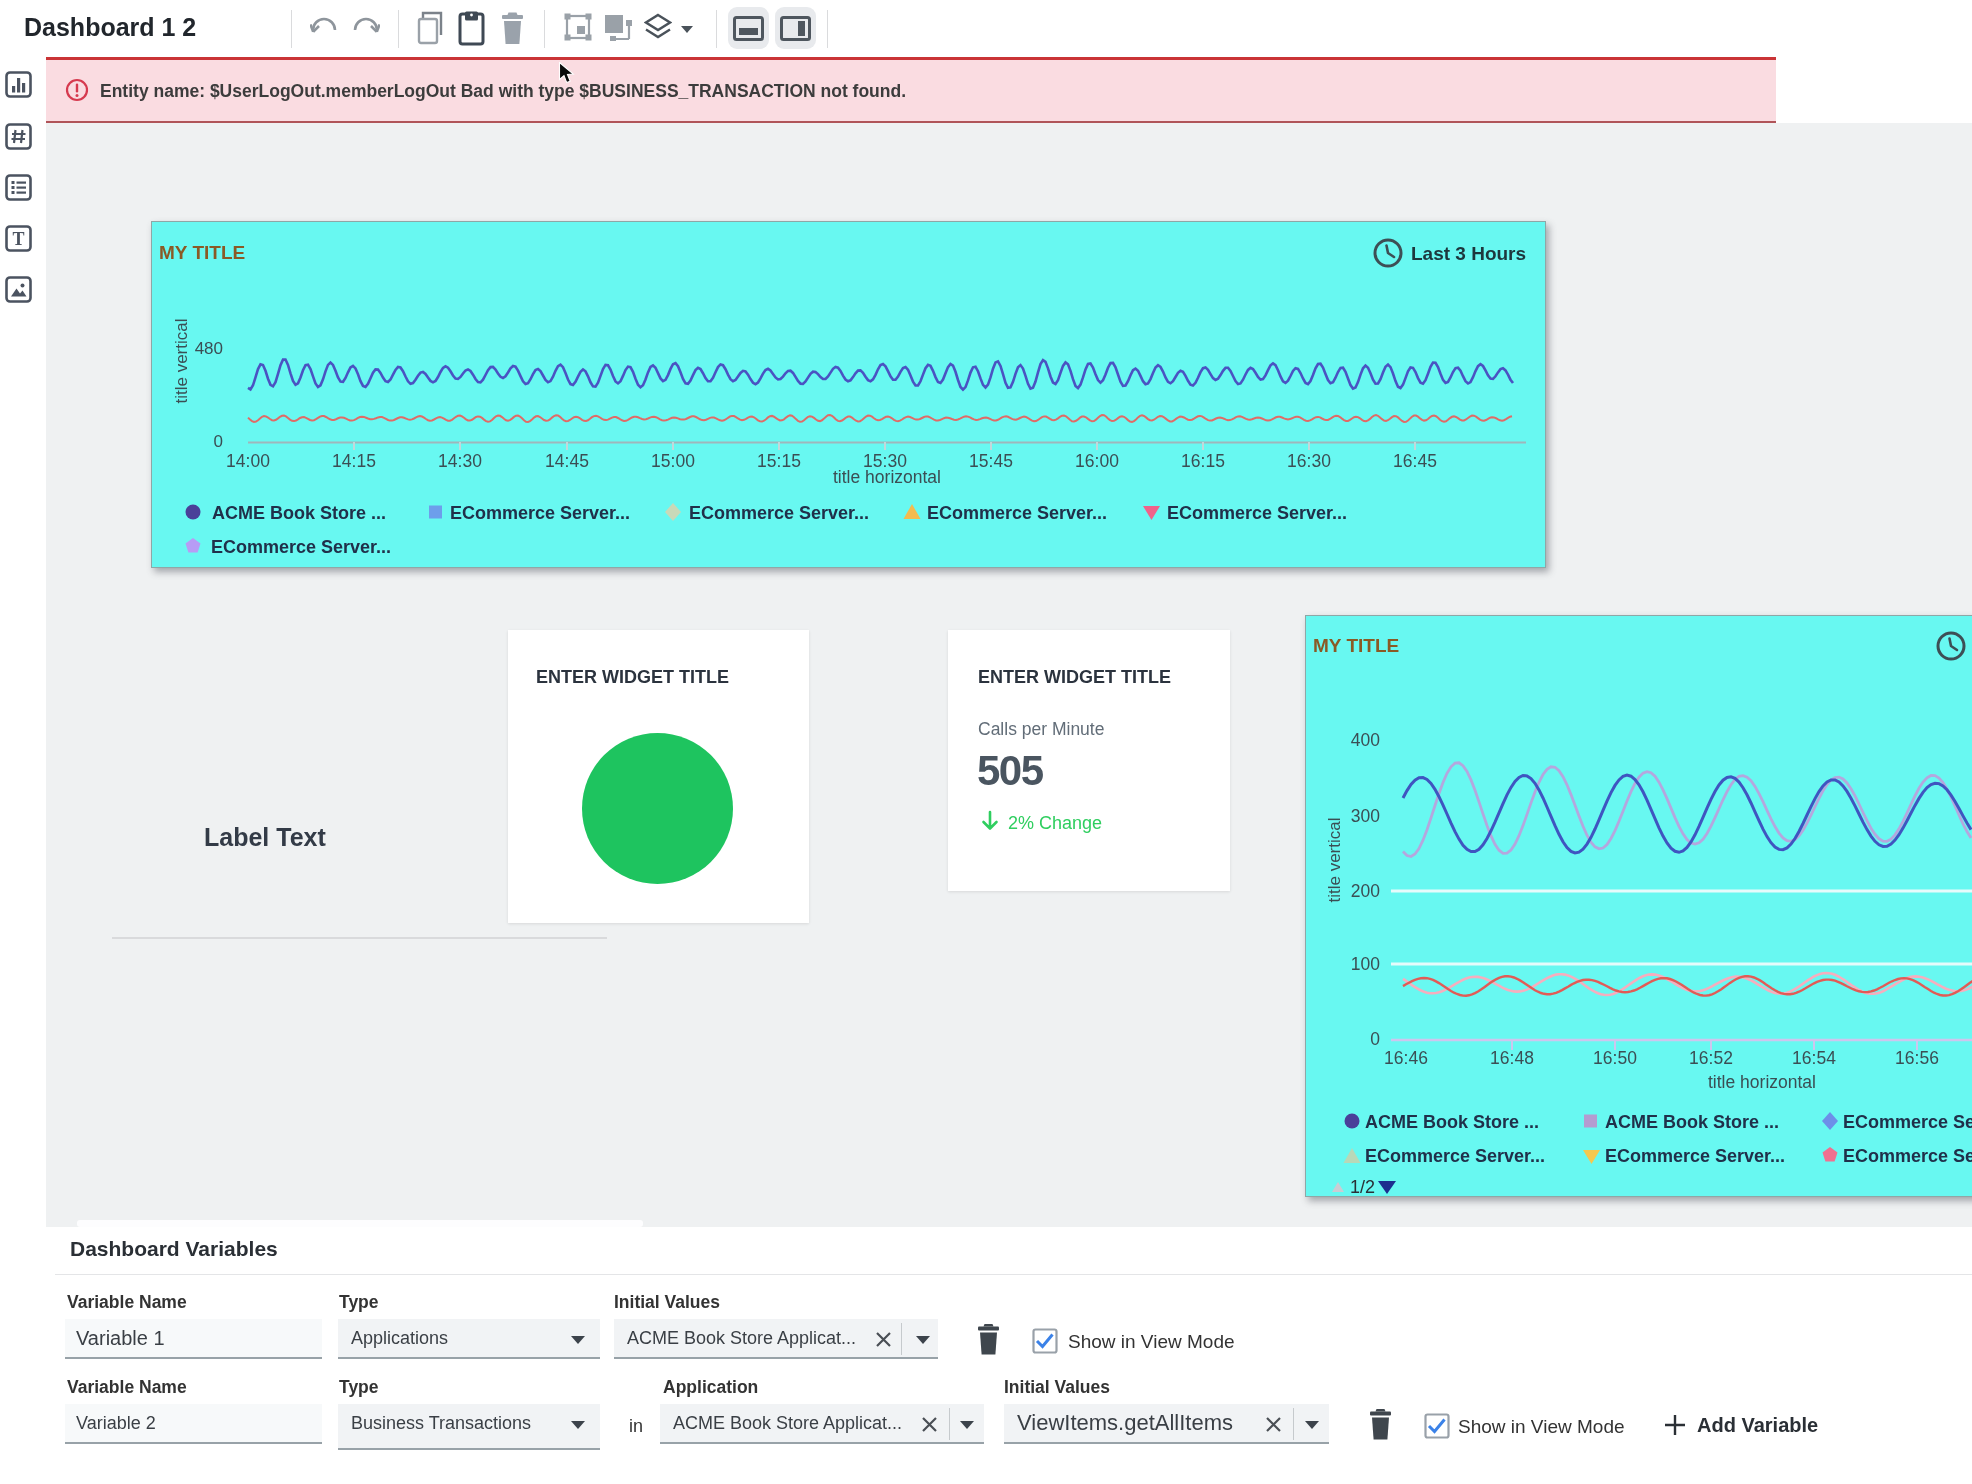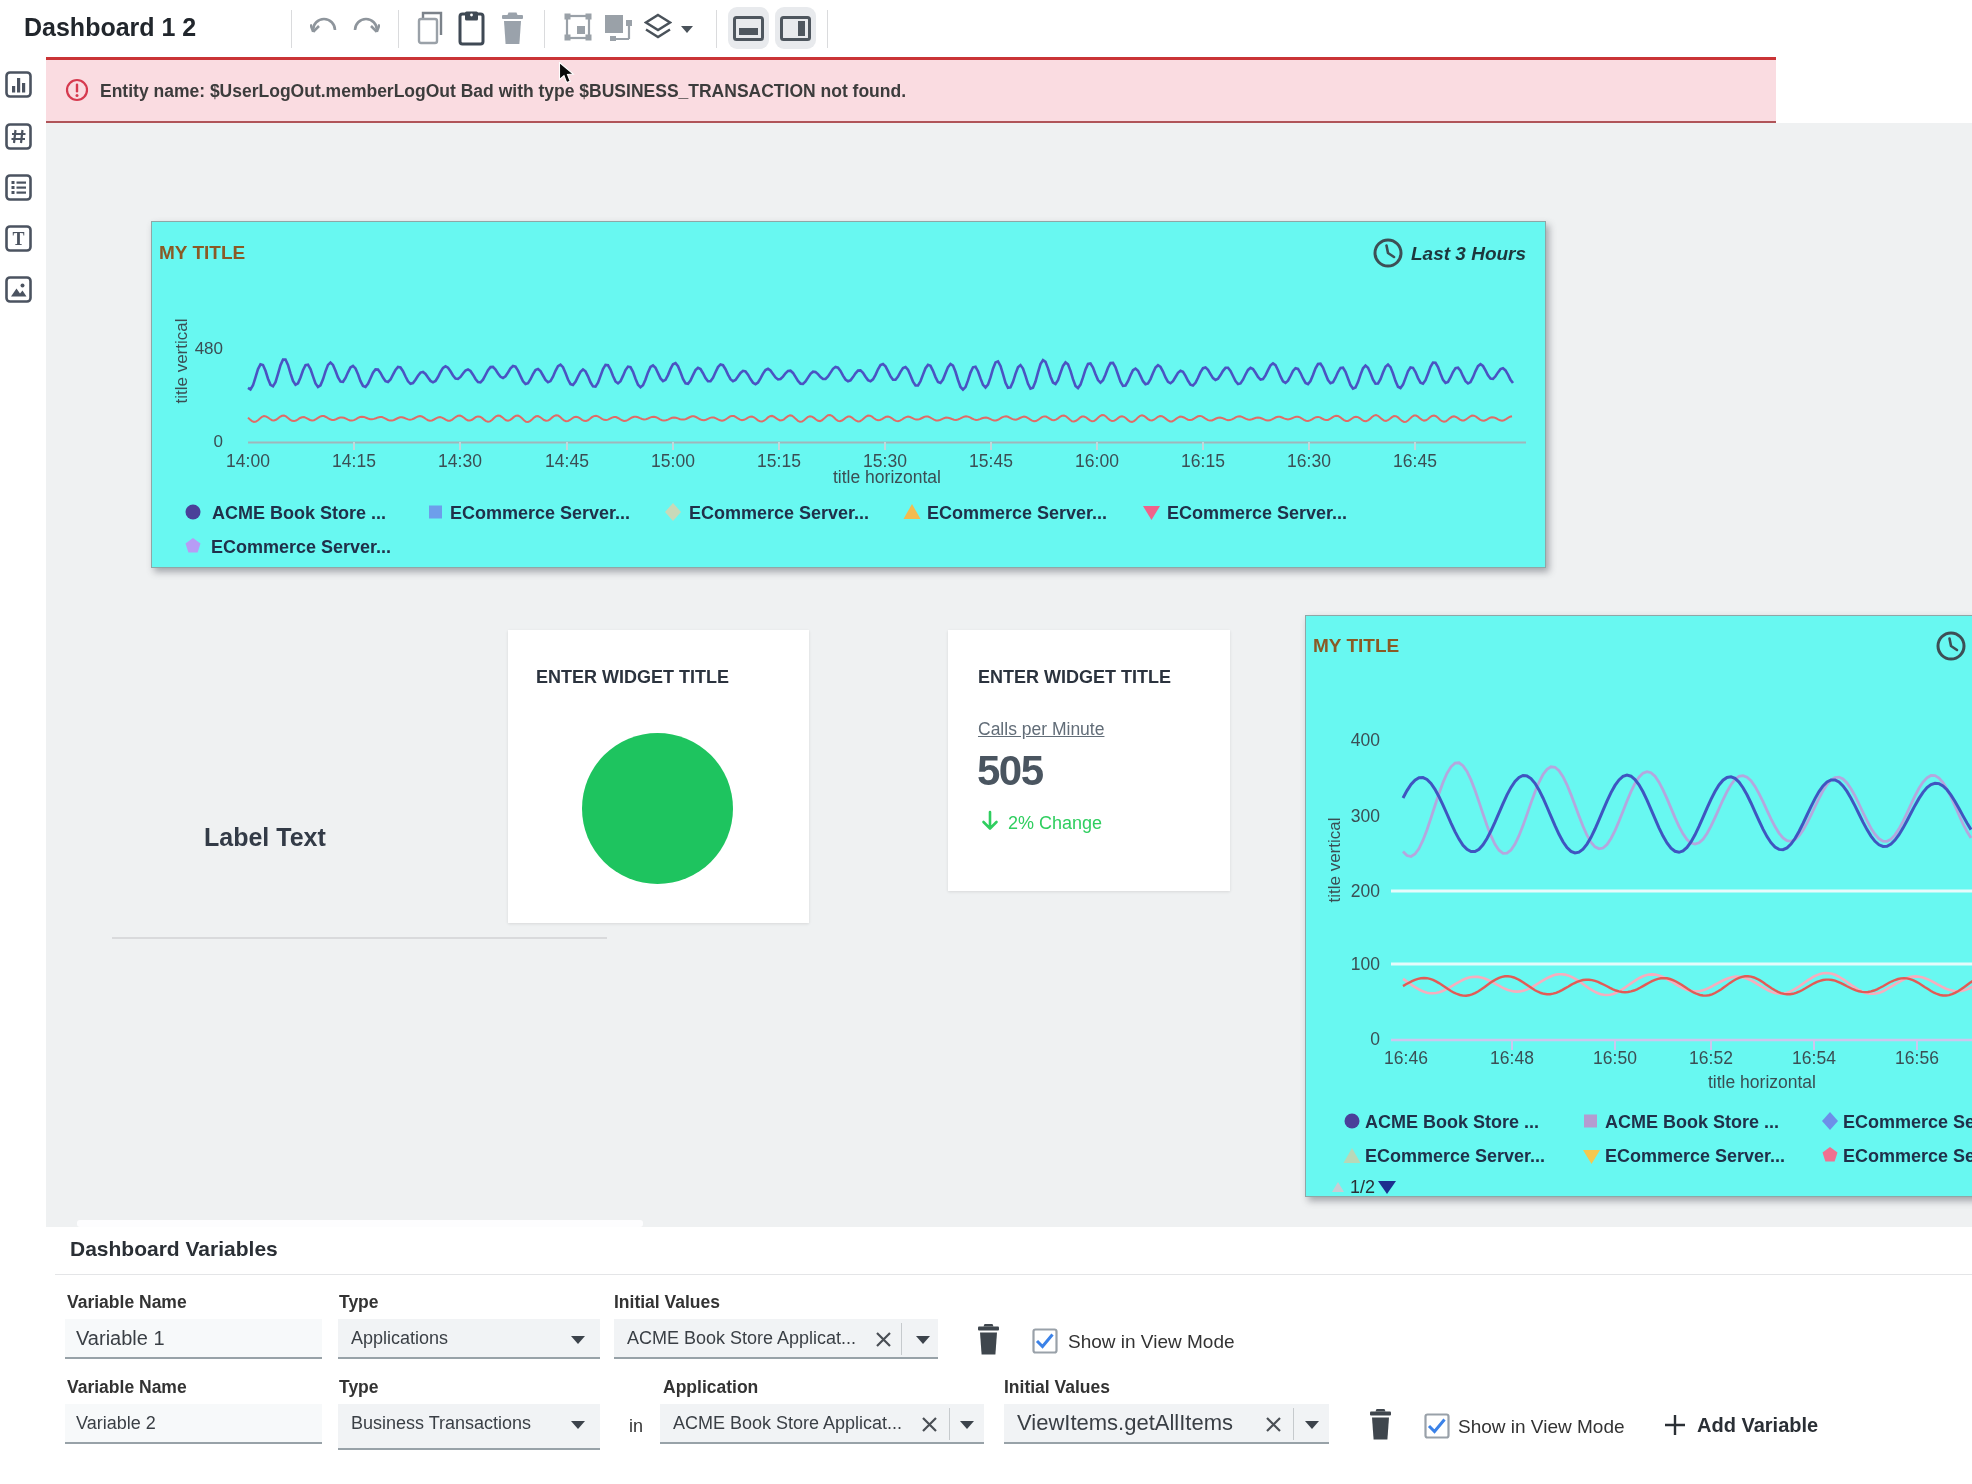--- a/index.html
+++ b/index.html
@@ -140,21 +140,21 @@
       <path d="M6 20.5 L11.5 12.5 L15 17.5 L17.5 14.5 L21.5 20.5 Z" fill="#4b5360"></path>
     </svg>
   </div>
 
   <div class="abs" style="left:151px; top:221px; width:1395px; height:347px; background:#68f8f1; border:1px solid #8fa7a6; box-shadow:3px 4px 7px rgba(70,75,85,.45);">
     <div class="abs bold" style="left:7px; top:20px; font-size:19px; color:#8a5a25;">MY TITLE</div>
     <svg class="abs" style="left:1220px; top:15px;" width="32" height="32" viewBox="0 0 32 32">
       <circle cx="16" cy="16" r="13" fill="none" stroke="#3d4f55" stroke-width="3"></circle>
       <path d="M16 16 L14.5 8.5 M16 16 L22 20" stroke="#3d4f55" stroke-width="2.6" fill="none" stroke-linecap="round"></path>
     </svg>
-    <div class="abs bold" style="left:1259px; top:241px; font-size:19px; color:#1d373d; top:21px;font-style:italic;">Last 3 Hours</div>
+    <div class="abs bold" style="left:1259px; top:241px; font-size:19px; color:#1d373d; top:21px;">Last 3 Hours</div>
     <svg class="abs" style="left:0; top:0;" width="1393px" height="345" viewBox="0 0 1393 345">
       <text x="35" y="139" transform="rotate(-90 35 139)" text-anchor="middle" font-size="17" fill="#3b4e54">title vertical</text>
       <text x="71" y="132" text-anchor="end" font-size="17" fill="#3b4e54">480</text>
       <text x="71" y="225" text-anchor="end" font-size="17" fill="#3b4e54">0</text>
       <line x1="96" y1="220.5" x2="1374" y2="220.5" stroke="#9fb6bb" stroke-width="2"></line>
       <g stroke="#c2d8da" stroke-width="2">
         <line x1="202" y1="220" x2="202" y2="228"></line>
           <line x1="308" y1="220" x2="308" y2="228"></line>
         <line x1="415" y1="220" x2="415" y2="228"></line>
           <line x1="521" y1="220" x2="521" y2="228"></line>
@@ -205,21 +205,21 @@
   <div class="abs" style="left:508px; top:630px; width:301px; height:293px; background:#fff; box-shadow:0 1px 3px rgba(0,0,0,.10);">
     <div class="abs bold" style="left:28px; top:37px; font-size:18px; color:#2b333e;">ENTER WIDGET TITLE</div>
     <div class="abs" style="left:74px; top:103px; width:151px; height:151px; border-radius:50%; background:#1ec45f;"></div>
   </div>
 
   <div class="abs" style="left:112px; top:937px; width:495px; height:2px; background:#d9dadc;"></div>
   <div class="abs bold" style="left:204px; top:823px; font-size:25px; color:#333b47;">Label Text</div>
 
   <div class="abs" style="left:948px; top:630px; width:282px; height:261px; background:#fff; box-shadow:0 1px 3px rgba(0,0,0,.10);">
     <div class="abs bold" style="left:30px; top:37px; font-size:18px; color:#2b333e;">ENTER WIDGET TITLE</div>
-    <div class="abs" style="left:30px; top:89px; font-size:17.5px; color:#626d78;text-decoration:underline;">Calls per Minute</div>
+    <div class="abs" style="left:30px; top:89px; font-size:17.5px; color:#626d78;">Calls per Minute</div>
     <div class="abs bold" style="left:29px; top:117px; font-size:42px; letter-spacing:-1.5px; color:#4a5560;">505</div>
     <svg class="abs" style="left:32px; top:180px;" width="20" height="22" viewBox="0 0 20 22">
       <path d="M10 2 L10 18 M3.5 12 L10 18.5 L16.5 12" fill="none" stroke="#2fce5f" stroke-width="2.6" stroke-linecap="round" stroke-linejoin="round"></path>
     </svg>
     <div class="abs" style="left:60px; top:183px; font-size:18px; color:#2fce5f;">2% Change</div>
   </div>
 
   <div class="abs" style="left:1305px; top:615px; width:760px; height:582px; background:#68f8f1; border:1px solid #8fa7a6; box-shadow:3px 4px 7px rgba(70,75,85,.45);">
     <div class="abs bold" style="left:7px; top:19px; font-size:19px; color:#8a5a25;">MY TITLE</div>
     <svg class="abs" style="left:629px; top:14px;" width="32" height="32" viewBox="0 0 32 32">

